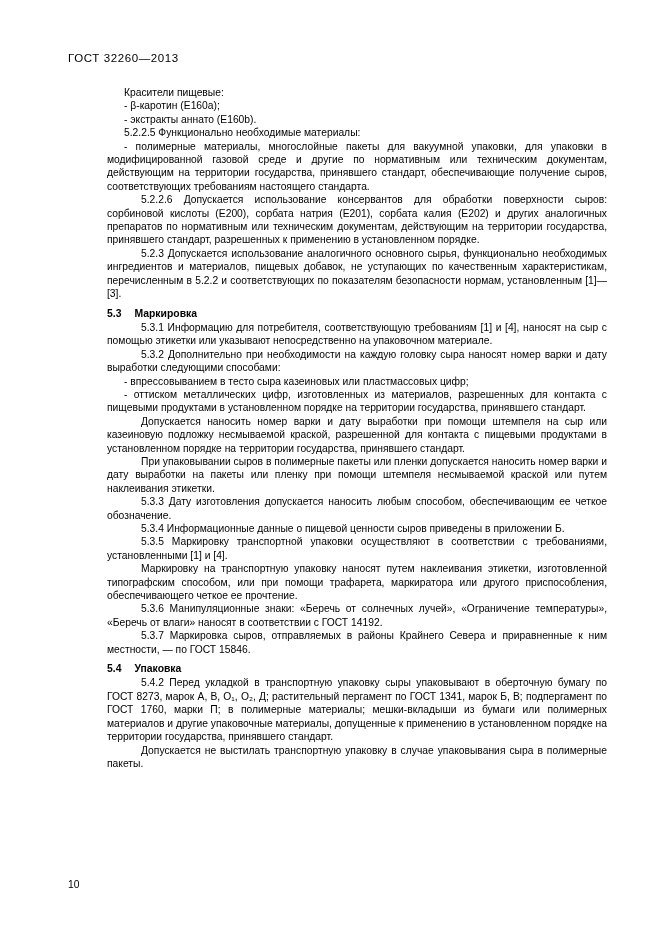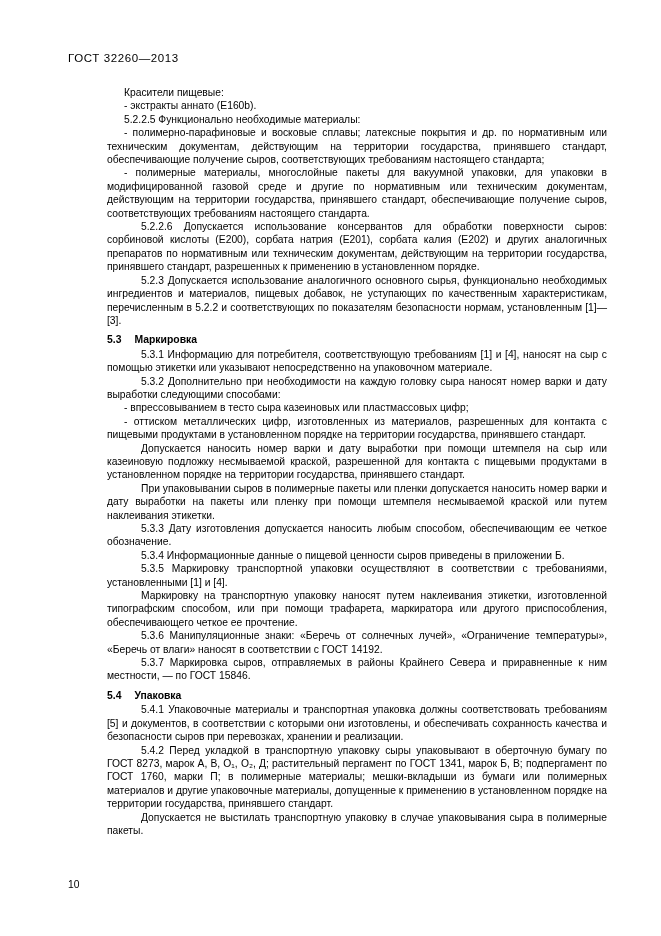--- a/index.html
+++ b/index.html
@@ -76,23 +76,23 @@
 
 <div class="page">
 
   <div class="header">
     <span>ГОСТ 32260—2013</span>
   </div>
 
   <div class="body-block">
 
     <p class="ind">Красители пищевые:</p>
+    <p class="dash">- β-каротин (Е160а);</p>
     <p class="dash">- экстракты аннато (Е160b).</p>
     <p class="ind">5.2.2.5  Функционально необходимые материалы:</p>
-    <p class="dash">- полимерно-парафиновые и восковые сплавы; латексные покрытия и др. по нормативным или техническим документам, действующим на территории государства, принявшего стандарт, обеспечивающие получение сыров, соответствующих требованиям настоящего стандарта;</p>
     <p class="dash">- полимерные материалы, многослойные пакеты для вакуумной упаковки, для упаковки в модифицированной газовой среде и другие по нормативным или техническим документам, действующим на территории государства, принявшего стандарт, обеспечивающие получение сыров, соответствующих требованиям настоящего стандарта.</p>
     <p class="ind-big">5.2.2.6  Допускается использование консервантов для обработки поверхности сыров: сорбиновой кислоты (Е200), сорбата натрия (Е201), сорбата калия (Е202) и других аналогичных препаратов по нормативным или техническим документам, действующим на территории государства, принявшего стандарт, разрешенных к применению в установленном порядке.</p>
     <p class="ind-big">5.2.3  Допускается использование аналогичного основного сырья, функционально необходимых ингредиентов и материалов, пищевых добавок, не уступающих по качественным характеристикам, перечисленным в 5.2.2 и соответствующих по показателям безопасности нормам, установленным [1]—[3].</p>
 
     <div class="sec-head">
       <span class="num">5.3</span><span class="ttl">Маркировка</span>
     </div>
 
     <p class="ind-big">5.3.1  Информацию для потребителя, соответствующую требованиям [1] и [4], наносят на сыр с помощью этикетки или указывают непосредственно на упаковочном материале.</p>
     <p class="ind-big">5.3.2  Дополнительно при необходимости на каждую головку сыра наносят номер варки и дату выработки следующими способами:</p>
@@ -104,21 +104,20 @@
     <p class="ind-big">5.3.4  Информационные данные о пищевой ценности сыров приведены в приложении Б.</p>
     <p class="ind-big">5.3.5  Маркировку транспортной упаковки осуществляют в соответствии с требованиями, установленными [1] и [4].</p>
     <p class="ind-big">Маркировку на транспортную упаковку наносят путем наклеивания этикетки, изготовленной типографским способом, или при помощи трафарета, маркиратора или другого приспособления, обеспечивающего четкое ее прочтение.</p>
     <p class="ind-big">5.3.6  Манипуляционные знаки: «Беречь от солнечных лучей», «Ограничение температуры», «Беречь от влаги» наносят в соответствии с ГОСТ 14192.</p>
     <p class="ind-big">5.3.7  Маркировка сыров, отправляемых в районы Крайнего Севера и приравненные к ним местности, — по ГОСТ 15846.</p>
 
     <div class="sec-head">
       <span class="num">5.4</span><span class="ttl">Упаковка</span>
     </div>
 
-    <p class="ind-big">5.4.1  Упаковочные материалы и транспортная упаковка должны соответствовать требованиям [5] и документов, в соответствии с которыми они изготовлены, и обеспечивать сохранность качества и безопасности сыров при перевозках, хранении и реализации.</p>
     <p class="ind-big">5.4.2  Перед укладкой в транспортную упаковку сыры упаковывают в оберточную бумагу по ГОСТ 8273, марок А, В, О₁, О₂, Д; растительный пергамент по ГОСТ 1341, марок Б, В; подпергамент по ГОСТ 1760, марки П; в полимерные материалы; мешки-вкладыши из бумаги или полимерных материалов и другие упаковочные материалы, допущенные к применению в установленном порядке на территории государства, принявшего стандарт.</p>
     <p class="ind-big">Допускается не выстилать транспортную упаковку в случае упаковывания сыра в полимерные пакеты.</p>
 
   </div>
 
   <div class="pageno">10</div>
 
 </div>
 
 </body></html>

